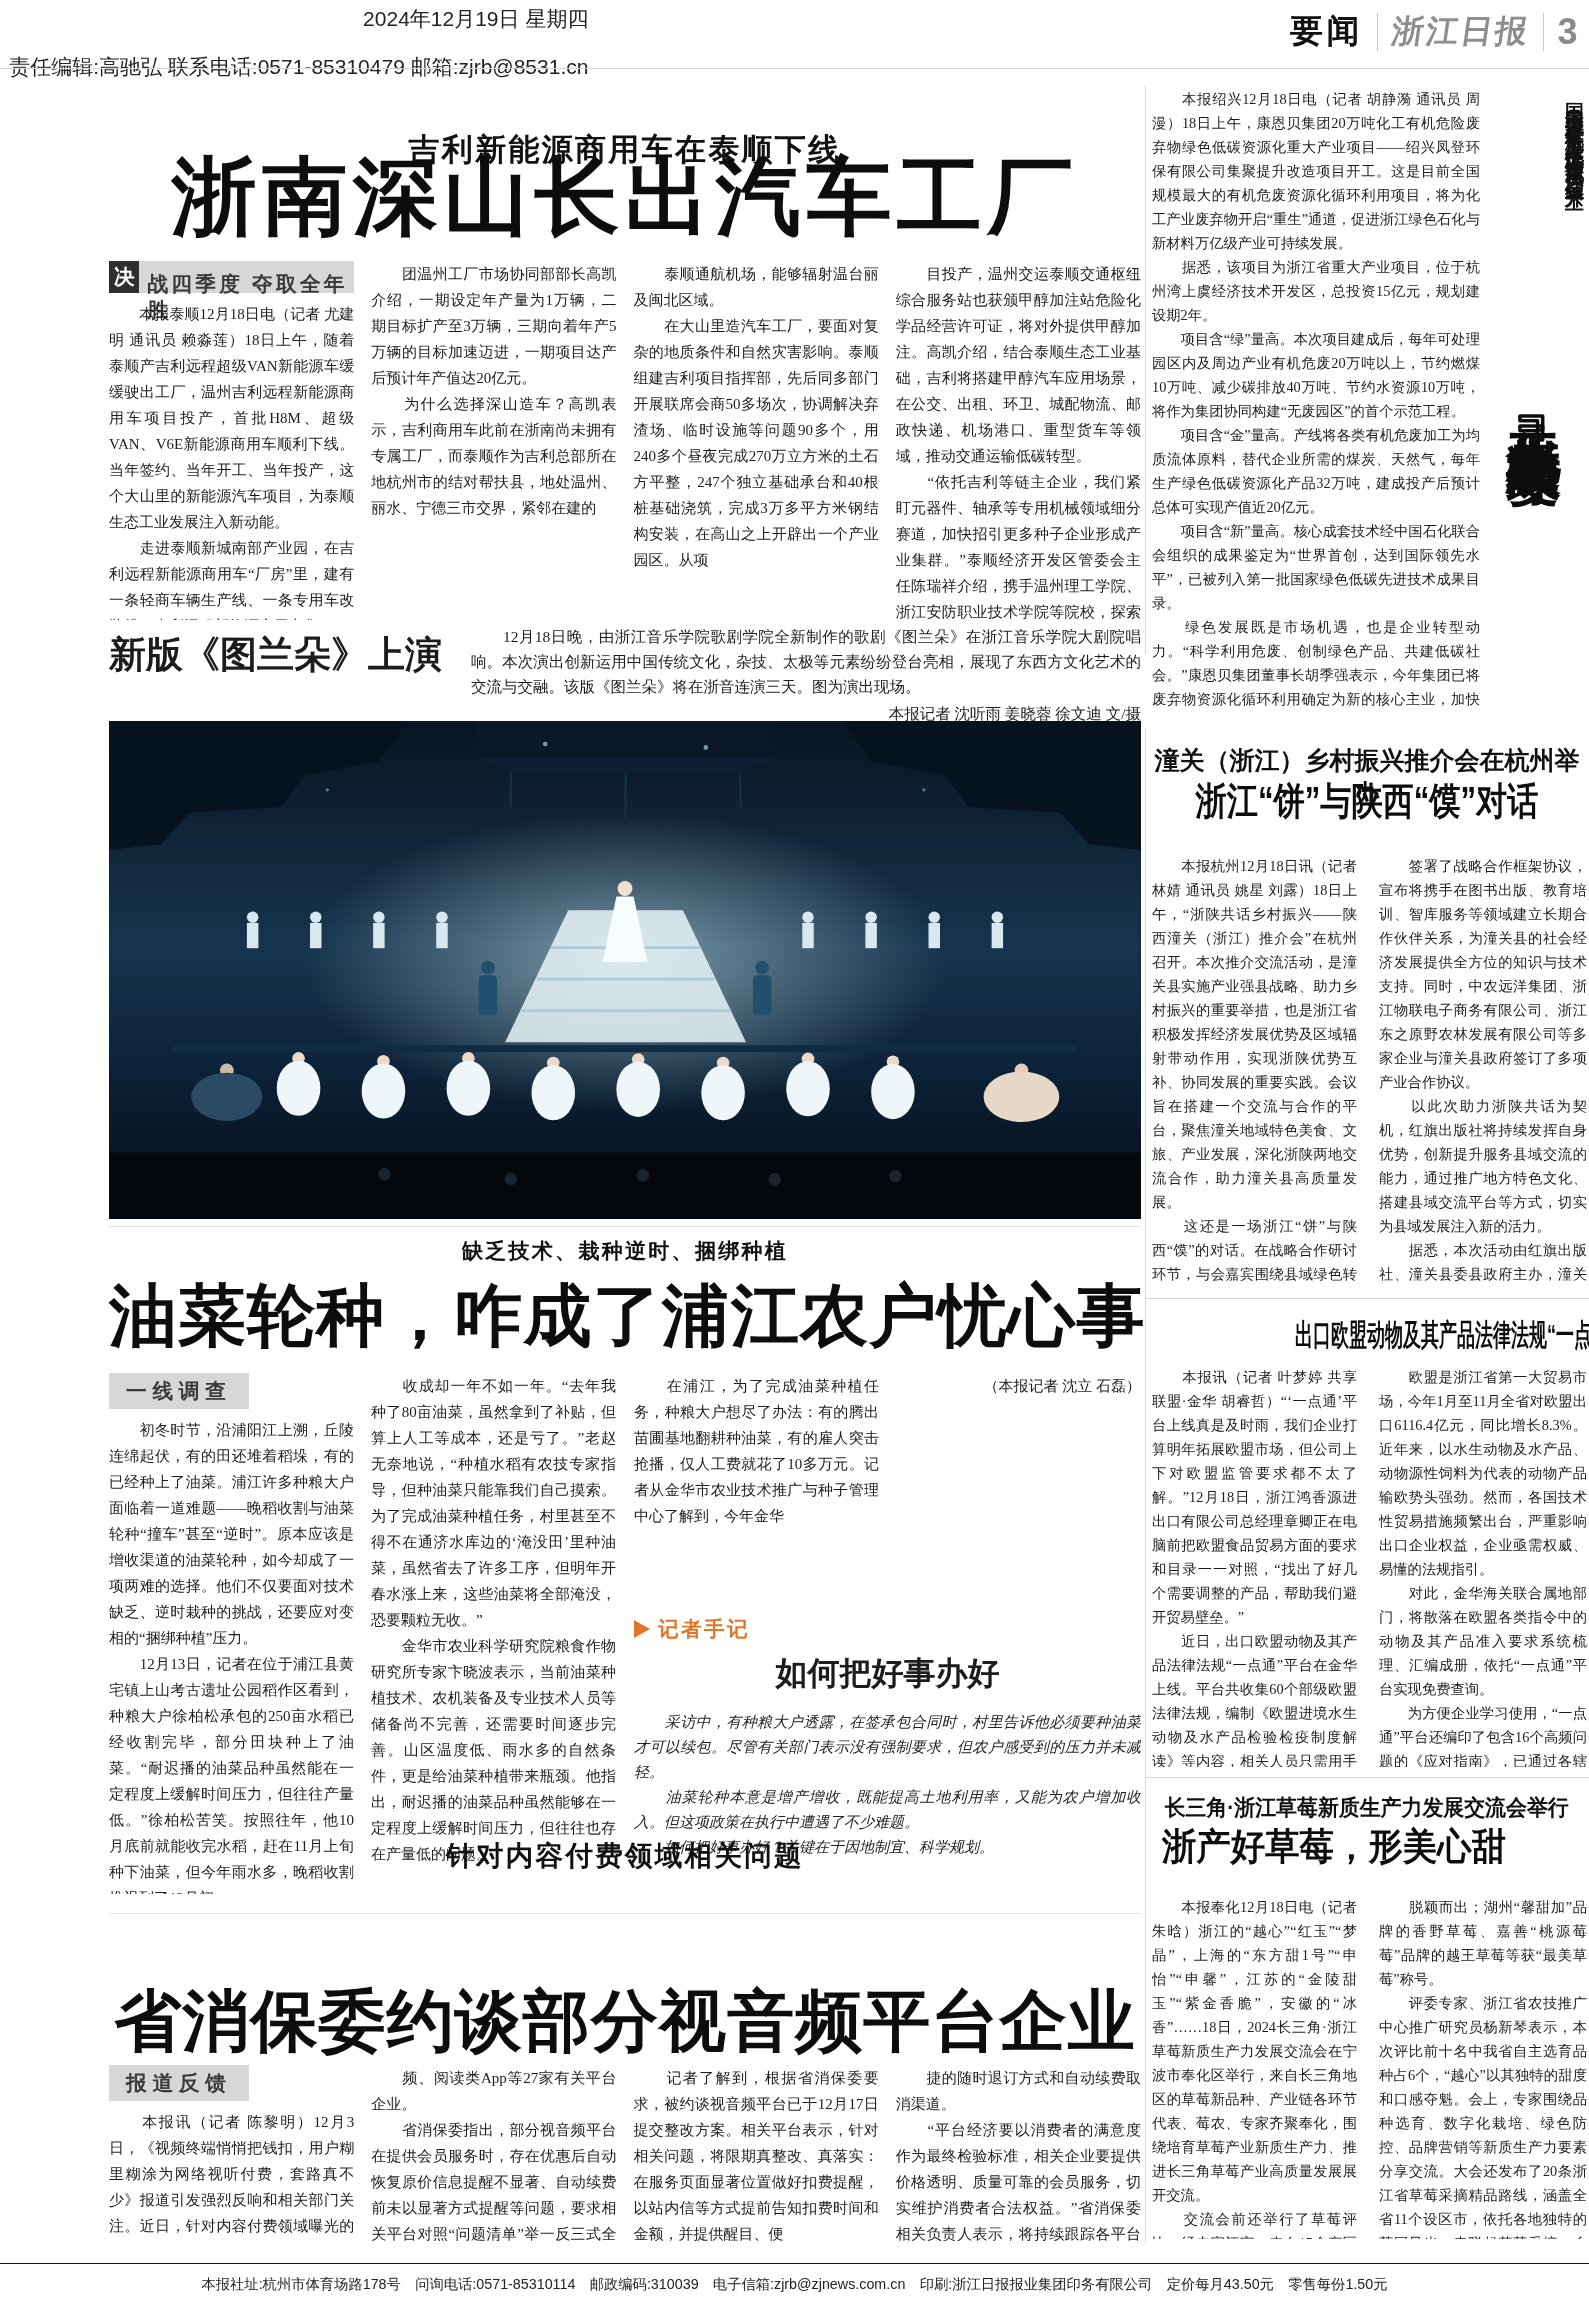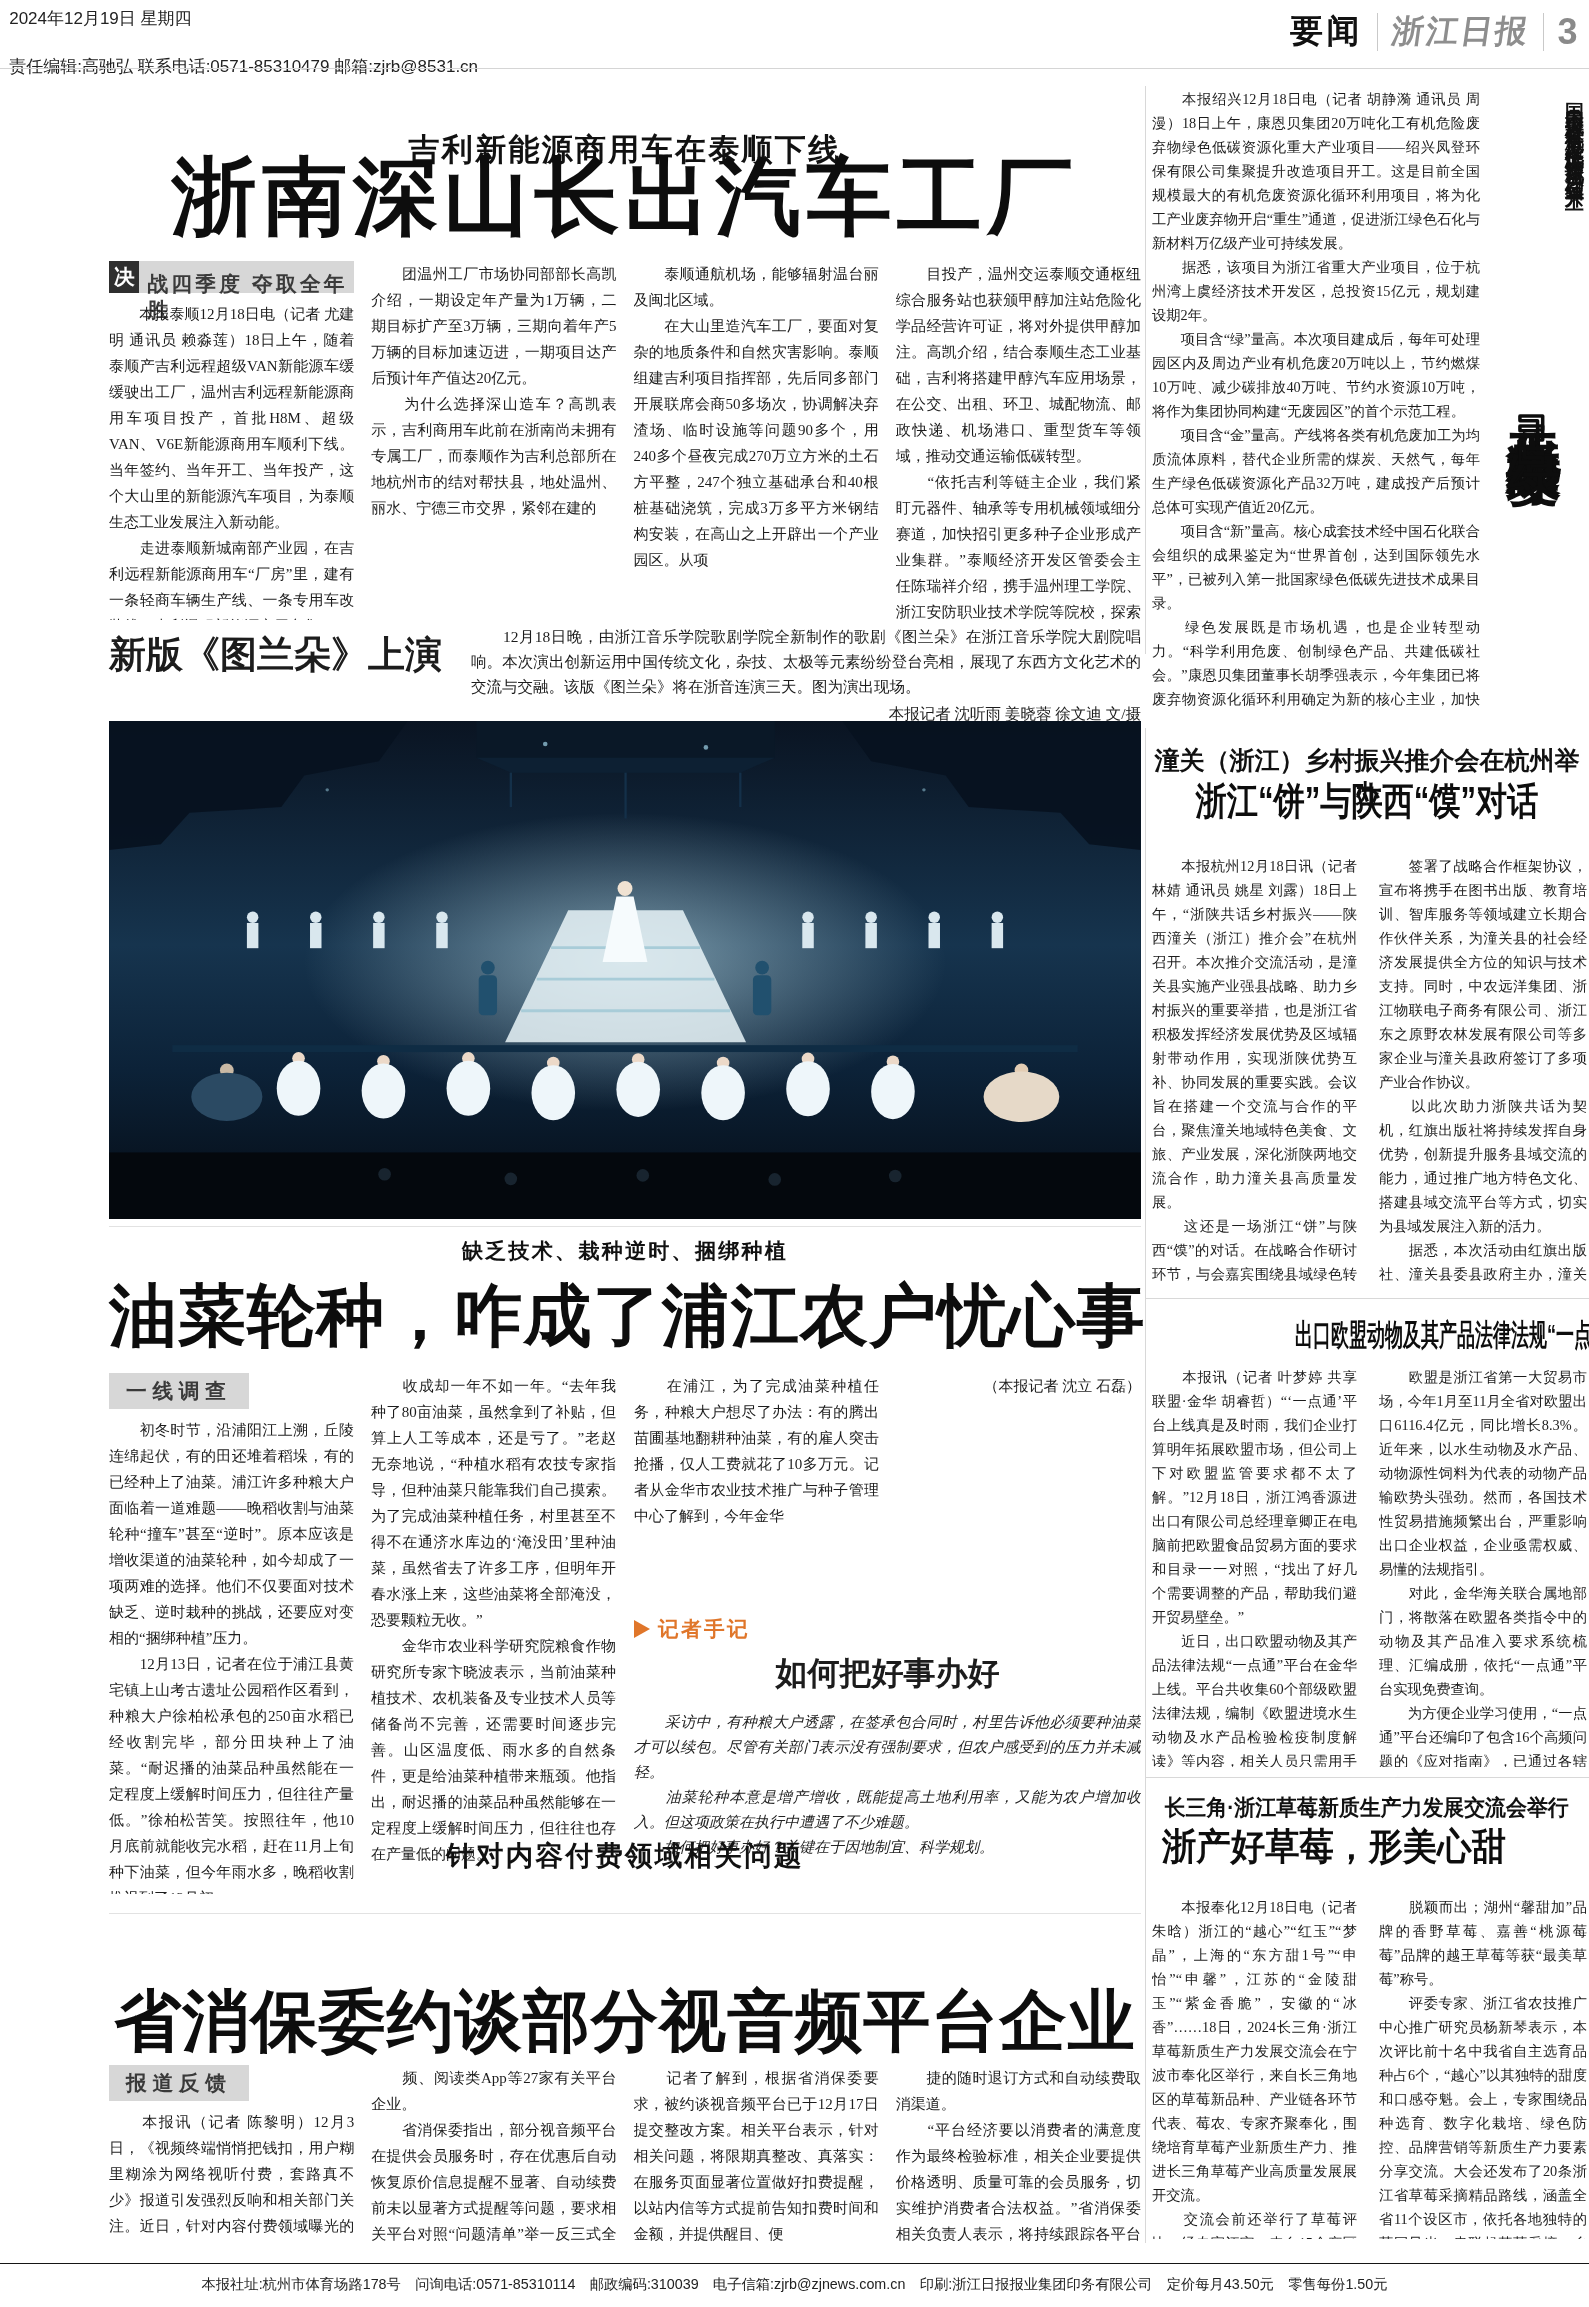--- a/index.html
+++ b/index.html
@@ -3,21 +3,21 @@
 <meta charset="utf-8">
 <style>
   html,body{margin:0;padding:0;background:#e8e8e8;}
   .page{position:relative;width:1589px;height:2307px;background:#ffffff;
         font-family:"Liberation Serif","DejaVu Serif",serif;color:#1c1c1c;overflow:hidden;}
   .abs{position:absolute;}
   .sans{font-family:"Liberation Sans","DejaVu Sans",sans-serif;}
   .flow{white-space:pre-line;}
   .just{text-align:justify;}
   
-  .hdr-date{left:9.2px;top:6.9px;font-size:17px;line-height:24px;color:#222;}
+  .hdr-date{left:9.2px;top:6.9px;font-size:21px;line-height:24px;color:#222;text-align:right;}
   .hdr-right{right:11.5px;top:9.2px;display:flex;align-items:center;gap:13.8px;}
   .hdr-section{font-weight:900;font-size:33px;color:#111;letter-spacing:3.4px;}
   .hdr-masthead{font-weight:700;font-size:32px;color:#8e8e8e;transform:skewX(-8deg);letter-spacing:2.3px;}
   .hdr-page{font-weight:700;font-size:36px;color:#8a8a8a;}
   .vdiv{width:1.1px;height:38px;background:#c9c9c9;}
   .hdr-rule{left:0;width:1589px;top:68px;border-top:0.6px solid #d5d5d5;height:0;}
   
   .kicker{font-weight:700;text-align:center;color:#111;}
   .headline{font-weight:900;text-align:center;color:#0d0d0d;white-space:nowrap;}
   .squeeze{display:inline-block;transform-origin:center;white-space:nowrap;}

